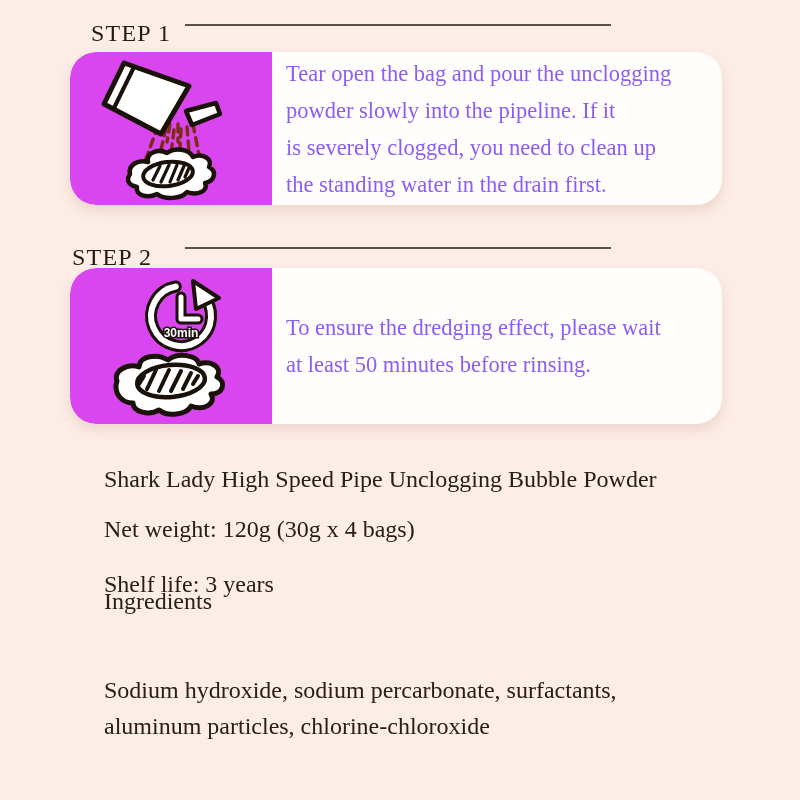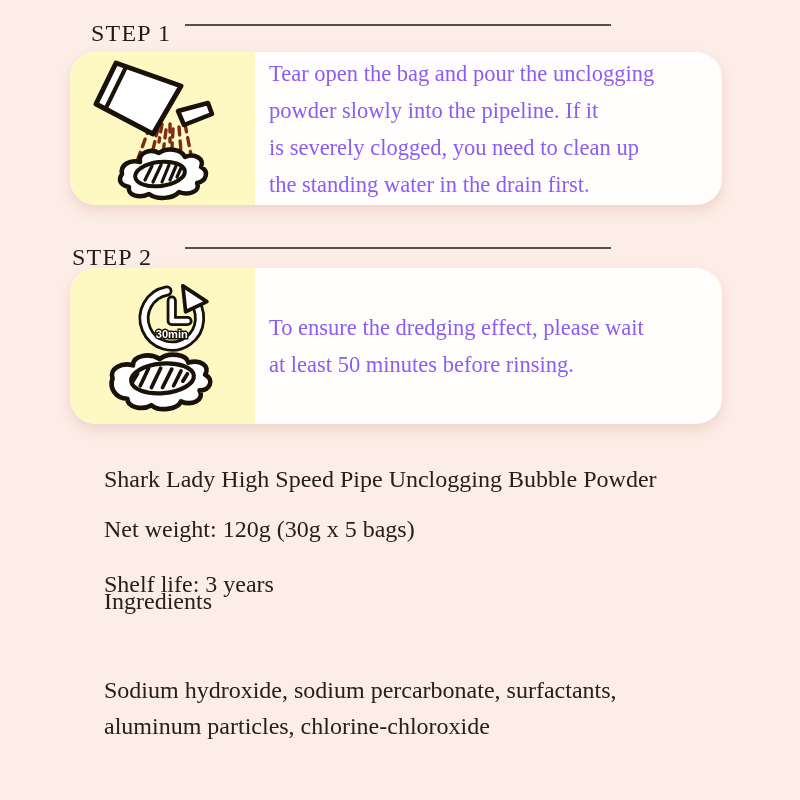--- a/index.html
+++ b/index.html
@@ -34,22 +34,22 @@
     background:#fffefd;
     border-radius:26px;
     box-shadow:0 6px 12px rgba(205,150,128,0.28);
     display:flex;
     overflow:hidden;
   }
   #card1 { top:52px; height:153px; }
   #card2 { top:268px; height:156px; }
 
   .icon-box {
-    width:185px; flex:none;
-    background:#fef9c3;
+    width:202px; flex:none;
+    background:#d946ef;
     border-radius:26px 0 0 26px;
     display:flex; align-items:center; justify-content:center;
   }
   .card-text {
     flex:1;
     display:flex; flex-direction:column; justify-content:center;
     padding-left:14px;
     font-size:22.5px;
     line-height:37px;
     white-space:nowrap;
@@ -153,21 +153,21 @@
         </g>
       </svg>
     </div>
     <div class="card-text">
       <div>To ensure the dredging effect, please wait</div>
       <div>at least 50 minutes before rinsing.</div>
     </div>
   </div>
 
   <div class="info" id="info-title">Shark Lady High Speed Pipe Unclogging Bubble Powder</div>
-  <div class="info" id="info-net">Net weight: 120g (30g x 5 bags)</div>
+  <div class="info" id="info-net">Net weight: 120g (30g x 4 bags)</div>
   <div class="info" id="info-shelf">Shelf life: 3 years</div>
   <div class="info" id="info-ing-head">Ingredients</div>
   <div class="info" id="info-ing">
     <div>Sodium hydroxide, sodium percarbonate, surfactants,</div>
     <div>aluminum particles, chlorine-chloroxide</div>
   </div>
 
 </div>
 
 </body></html>

